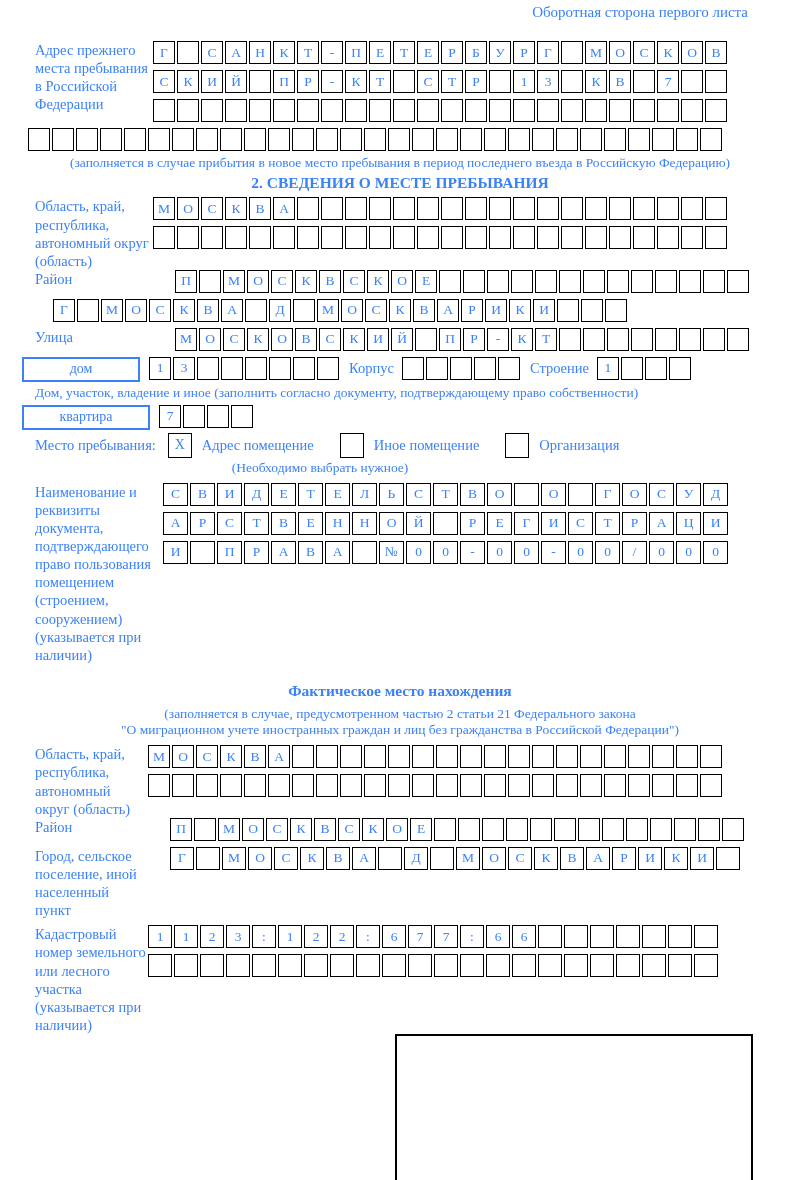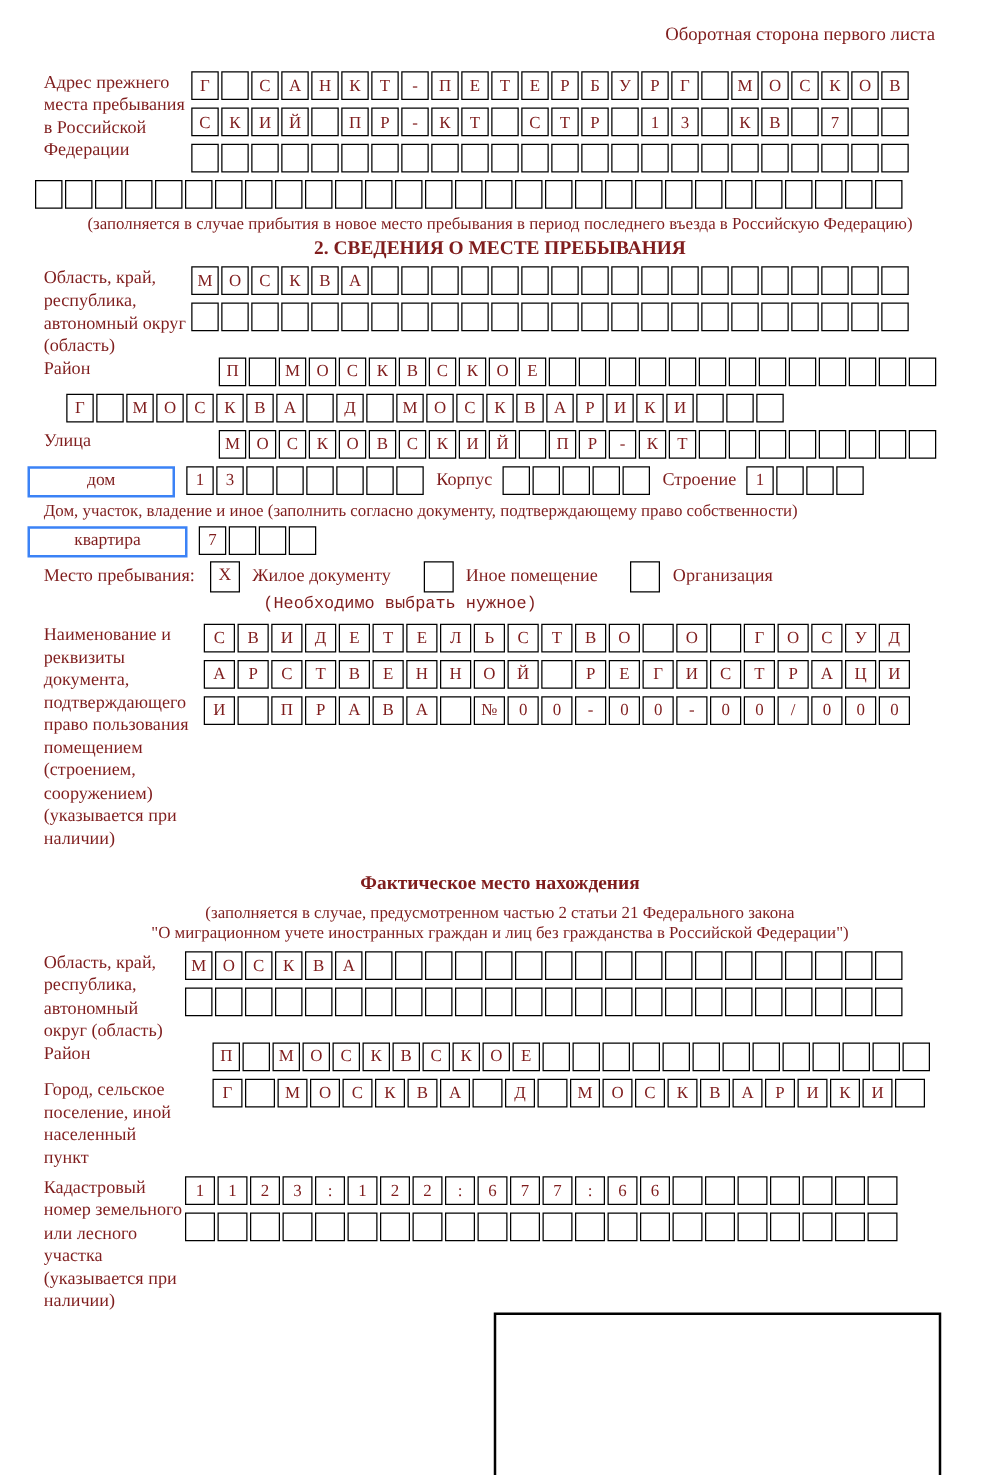--- a/index.html
+++ b/index.html
@@ -1,19 +1,19 @@
 <!DOCTYPE html>
 <html><head>
 <meta charset="utf-8">
 <style>
   html,body{margin:0;padding:0;background:#fff;}
   .page{
-    width:800px;height:1180px;overflow:hidden;background:#fff;color:#7f1d1d;
+    width:800px;height:1180px;overflow:hidden;background:#fff;color:#3b82f6;
     font-family:"Liberation Serif","DejaVu Serif",serif;
-    padding-top:20px;box-sizing:border-box;position:relative;
+    padding-top:4px;box-sizing:border-box;position:relative;
   }
   .header-note{font-size:15px;text-align:right;padding-right:52px;margin-bottom:20px;}
   .frow{display:flex;align-items:flex-start;margin-left:35px;}
   .flabel{font-size:14.5px;line-height:1.25;flex-shrink:0;}
   .w118{width:118px;}
   .w128{width:128px;}
   .w113{width:113px;}
   .cells{display:flex;gap:2px;flex-shrink:0;}
   .cell{
     width:20px;height:21px;border:1.6px solid #000;box-sizing:content-box;
@@ -39,21 +39,21 @@
   .inline-label{font-size:14.5px;padding:3px 8px 0 10px;white-space:nowrap;}
   .houserow{margin-left:22px;margin-bottom:3px;}
   .leftnote{margin-left:35px;margin-bottom:3px;}
   .stayrow{align-items:center;margin-bottom:2px;}
   .staylabel{font-size:14.5px;margin-right:12px;}
   .cb{
     width:22px;height:23px;border:1.6px solid #000;box-sizing:content-box;flex-shrink:0;
     display:inline-flex;align-items:center;justify-content:center;font-size:14px;background:#fff;
   }
   .opt-label{font-size:14.5px;margin:0 26px 0 10px;}
-  .stay-note{margin-left:155px;width:330px;text-align:center;margin-bottom:6px;font-family:Liberation Mono, monospace;}
+  .stay-note{margin-left:155px;width:330px;text-align:center;margin-bottom:6px;}
   .indent18{margin-left:18px;}
   .blockC{margin-bottom:8px;}
   .actual-head{margin-top:18px;}
   .stamp{width:358px;height:174px;border:2px solid #000;margin-left:395px;box-sizing:border-box;background:#fff;}
   .cityrow .flabel{line-height:1.25;}
 </style>
 </head>
 <body>
 
 <div class="page">
@@ -361,21 +361,21 @@
         <span class="cell">7</span>
         <span class="cell"></span>
         <span class="cell"></span>
         <span class="cell"></span>
       </div>
   </div>
 
   <div class="frow stayrow">
     <span class="staylabel">Место пребывания:</span>
     <span class="cb">X</span>
-    <span class="opt-label">Жилое документу</span>
+    <span class="opt-label">Адрес помещение</span>
     <span class="cb"></span>
     <span class="opt-label">Иное помещение</span>
     <span class="cb"></span>
     <span class="opt-label">Организация</span>
   </div>
   <div class="note stay-note">(Необходимо выбрать нужное)</div>
 
   <div class="frow blockC">
     <div class="flabel w128">Наименование и реквизиты документа, подтверждающего право пользования помещением (строением, сооружением) (указывается при наличии)</div>
     <div class="grid">

